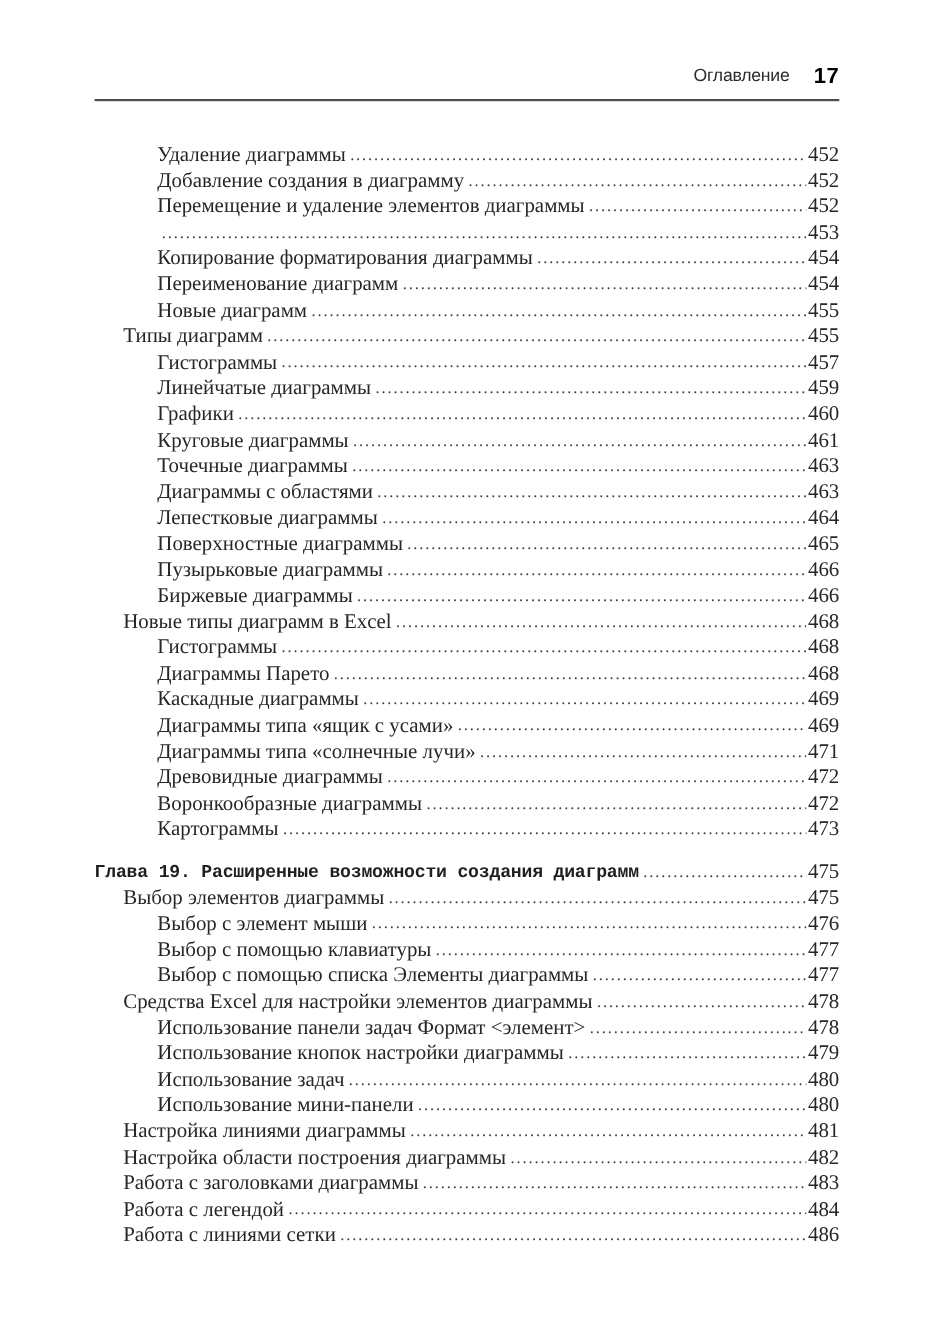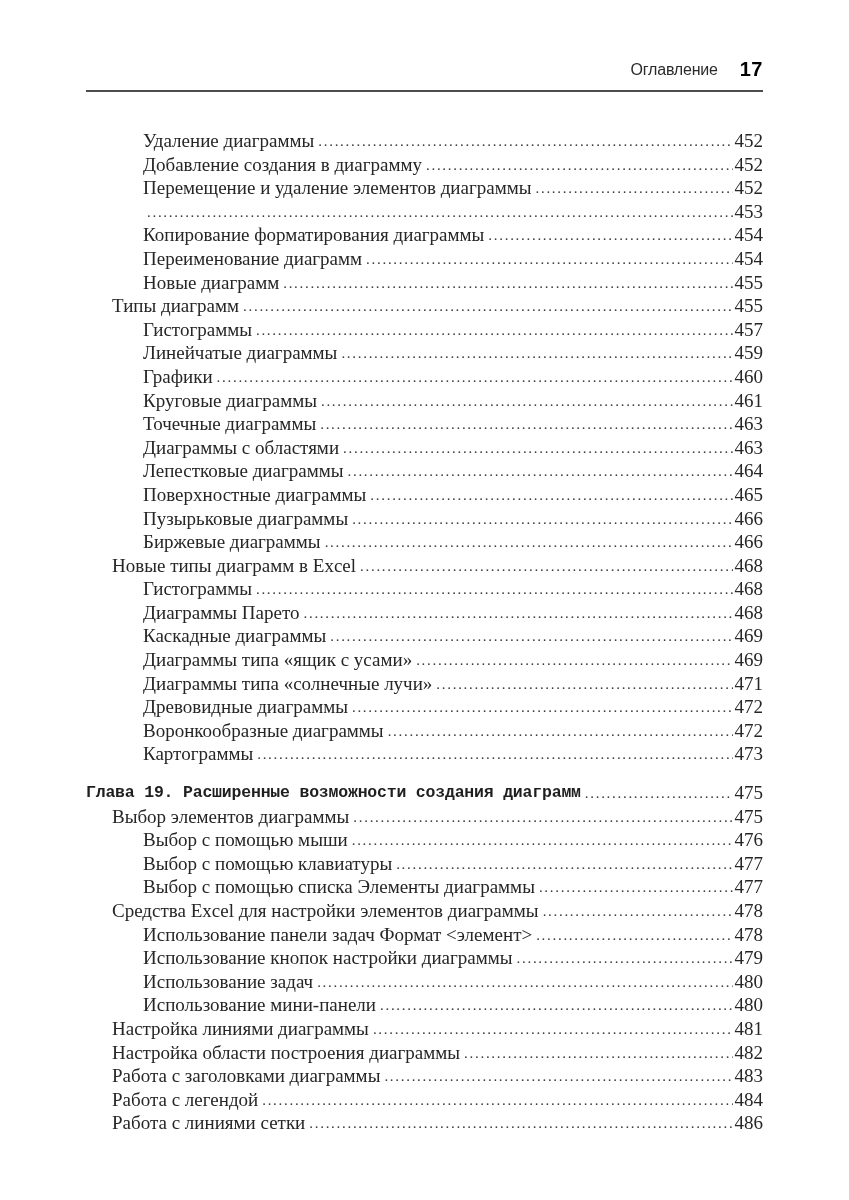--- a/index.html
+++ b/index.html
@@ -224,21 +224,21 @@
       <span class="title">Глава 19. Расширенные возможности создания диаграмм</span>
       <span class="dots"></span>
       <span class="pg">475</span>
     </div>
       <div class="row indent-1">
       <span class="title">Выбор элементов диаграммы</span>
       <span class="dots"></span>
       <span class="pg">475</span>
     </div>
       <div class="row indent-2">
-      <span class="title">Выбор с помощью мыши</span>
+      <span class="title">Выбор с элемент мыши</span>
       <span class="dots"></span>
       <span class="pg">476</span>
     </div>
       <div class="row indent-2">
       <span class="title">Выбор с помощью клавиатуры</span>
       <span class="dots"></span>
       <span class="pg">477</span>
     </div>
       <div class="row indent-2">
       <span class="title">Выбор с помощью списка Элементы диаграммы</span>

